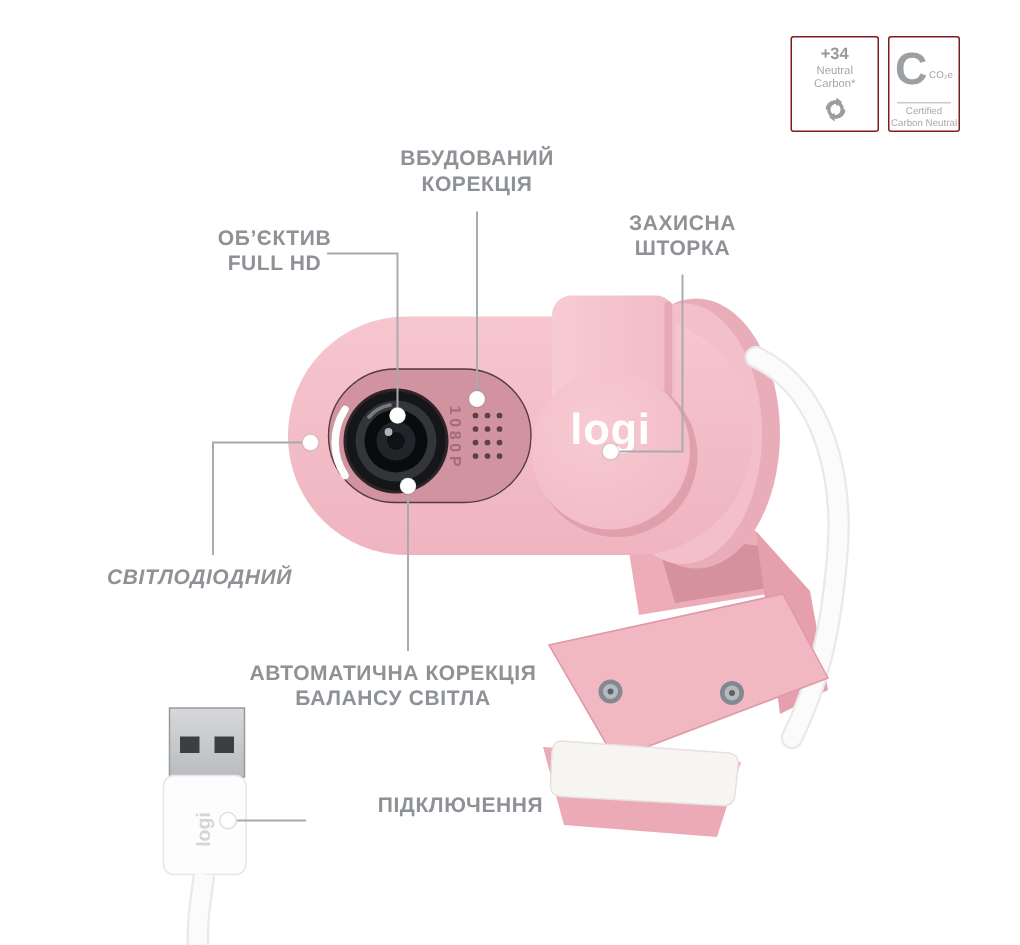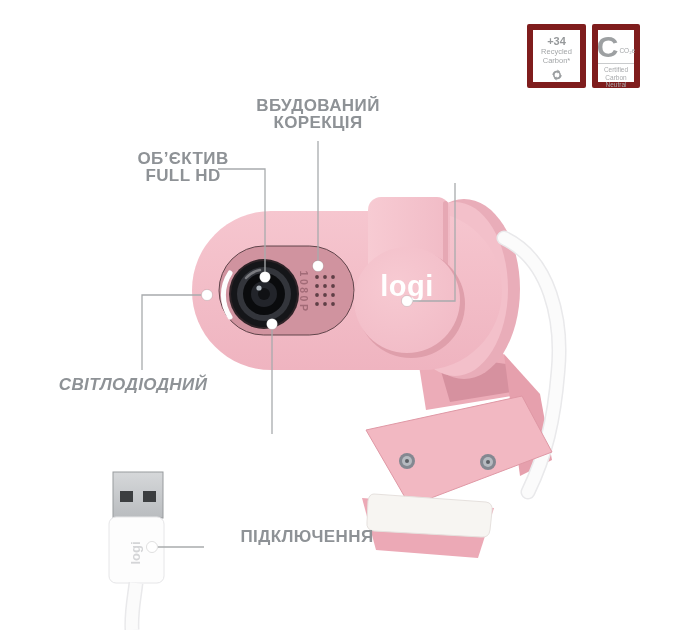--- a/index.html
+++ b/index.html
@@ -5,25 +5,25 @@
   html,body{margin:0;padding:0;background:#ffffff;}
   #canvas{
     position:relative;width:680px;height:630px;background:#ffffff;overflow:hidden;
     font-family:"Liberation Sans", sans-serif;
   }
   svg{display:block;}
   .device-layer{position:absolute;left:0;top:0;}
   .overlay-layer{position:absolute;left:0;top:0;pointer-events:none;}
   .callout-label{
     position:absolute;text-align:center;color:#8e9296;font-weight:bold;
-    font-size:17px;line-height:17px;letter-spacing:.4px;white-space:nowrap;
+    font-size:14px;line-height:17px;letter-spacing:.4px;white-space:nowrap;
     transform:translateX(-50%);
   }
   .badge{
-    position:absolute;border:6px solid #7f1d1d;border-radius:2px;color:#a0a3a5;
+    position:absolute;border:1px solid #7f1d1d;border-radius:2px;color:#a0a3a5;
     display:flex;flex-direction:column;align-items:center;box-sizing:border-box;
     background:#ffffff;
   }
   .badge-recycled{left:527px;top:24px;width:59px;height:64px;padding-top:6px;}
   .badge-recycled .val{font-size:11px;font-weight:bold;line-height:11px;color:#96999b;}
   .badge-recycled .ln{font-size:7.5px;line-height:9px;color:#a3a6a8;}
   .badge-recycled .ric{margin-top:3px;}
   .badge-carbon{left:592px;top:24px;width:48px;height:64px;padding-top:2px;}
   .badge-carbon .toprow{display:flex;align-items:center;justify-content:center;height:40px;}
   .badge-carbon .bigC{font-size:30px;font-weight:bold;color:#9da0a2;line-height:30px;}
@@ -160,38 +160,46 @@
       <circle cx="272" cy="324" r="5.5"></circle>
       <circle cx="152" cy="547" r="5.5"></circle>
     </g>
   </svg>
 
   <div class="callout-label" style="left:318px;top:97px;">
     <div>ВБУДОВАНИЙ</div>
     <div>КОРЕКЦІЯ</div>
   </div>
 
+  <div class="callout-label" style="left:455px;top:140px;">
+    <div>ЗАХИСНА</div>
+    <div>ШТОРКА</div>
+  </div>
 
   <div class="callout-label" style="left:183px;top:150px;">
     <div>ОБ’ЄКТИВ</div>
     <div>FULL HD</div>
   </div>
 
   <div class="callout-label" style="left:133px;top:376px;font-style:italic;">
     <div>СВІТЛОДІОДНИЙ</div>
   </div>
 
+  <div class="callout-label" style="left:262px;top:440px;">
+    <div>АВТОМАТИЧНА КОРЕКЦІЯ</div>
+    <div>БАЛАНСУ СВІТЛА</div>
+  </div>
 
   <div class="callout-label" style="left:307px;top:528px;">
     <div>ПІДКЛЮЧЕННЯ</div>
   </div>
 
   <div class="badge badge-recycled">
     <div class="val">+34</div>
-    <div class="ln">Recycled</div>
+    <div class="ln">Neutral</div>
     <div class="ln">Carbon*</div>
     <svg class="ric" width="26" height="20" viewBox="0 0 26 20">
       <path d="M 7.5,10 a 5,5 0 1 1 5,5" fill="none" stroke="#9b9ea0" stroke-width="2.3"></path>
       <polygon points="12.5,12.2 12.5,18 8.6,15" fill="#9b9ea0"></polygon>
       <path d="M 18.5,10 a 5,5 0 1 1 -5,-5" fill="none" stroke="#9b9ea0" stroke-width="2.3"></path>
       <polygon points="13.5,7.8 13.5,2 17.4,5" fill="#9b9ea0"></polygon>
     </svg>
   </div>
 
   <div class="badge badge-carbon">

